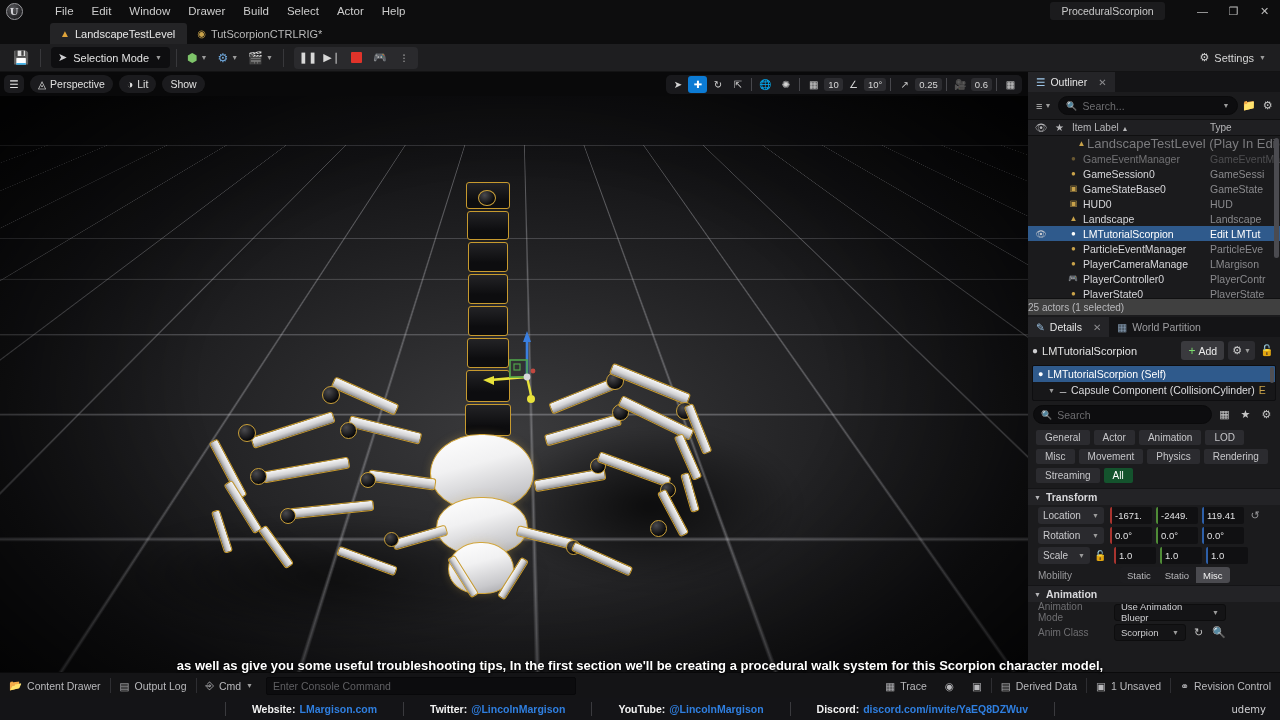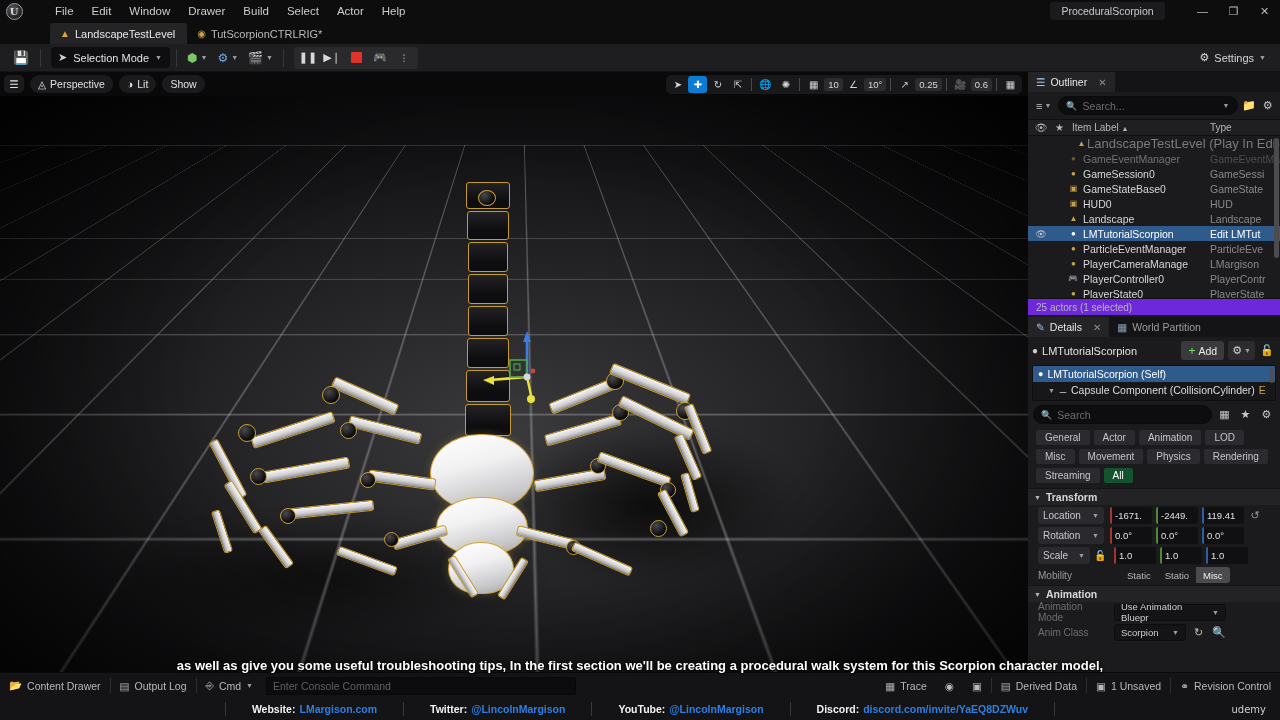--- a/index.html
+++ b/index.html
@@ -189,21 +189,21 @@
   .trow .star { width:17px; }
   .trow .lbl { flex:1; display:flex; align-items:center; gap:4px; overflow:hidden; white-space:nowrap; color:#d7d7da; }
   .trow .typ { width:70px; color:#8a8a8d; overflow:hidden; white-space:nowrap; }
   .trow.sel { background:#2f5a8c; }
   .trow.sel .lbl, .trow.sel .typ { color:#ffffff; }
   .trow.dim .lbl, .trow.dim .typ { color:#7b7b7e; }
   .trow.fade { opacity:0.45; }
   .mini-ico { width:11px; height:11px; display:inline-flex; align-items:center; justify-content:center; font-size:8px; color:#c8a24a; }
   .scroll-v { position:absolute; right:1px; top:2px; width:5px; height:120px; background:#4b4b50; border-radius:3px; }
 
-  .statusline { height:17px; background:#6d28d9; display:flex; align-items:center; padding-left:8px;
+  .statusline { height:17px; background:#404040; display:flex; align-items:center; 
     font-size:10px; color:#b9b9bc; border-top:1px solid #101011; }
 
   .details-head { display:flex; align-items:center; gap:4px; padding:4px 4px; }
   .d-name {
     flex:1; display:flex; align-items:center; gap:4px; font-size:11px; color:#e2e2e2;
     overflow:hidden; white-space:nowrap;
   }
   .add-btn {
     display:flex;align-items:center;gap:3px;height:19px;padding:0 7px;background:#3a3a3e;
     border-radius:3px;font-size:10.5px;color:#eaeaea;

